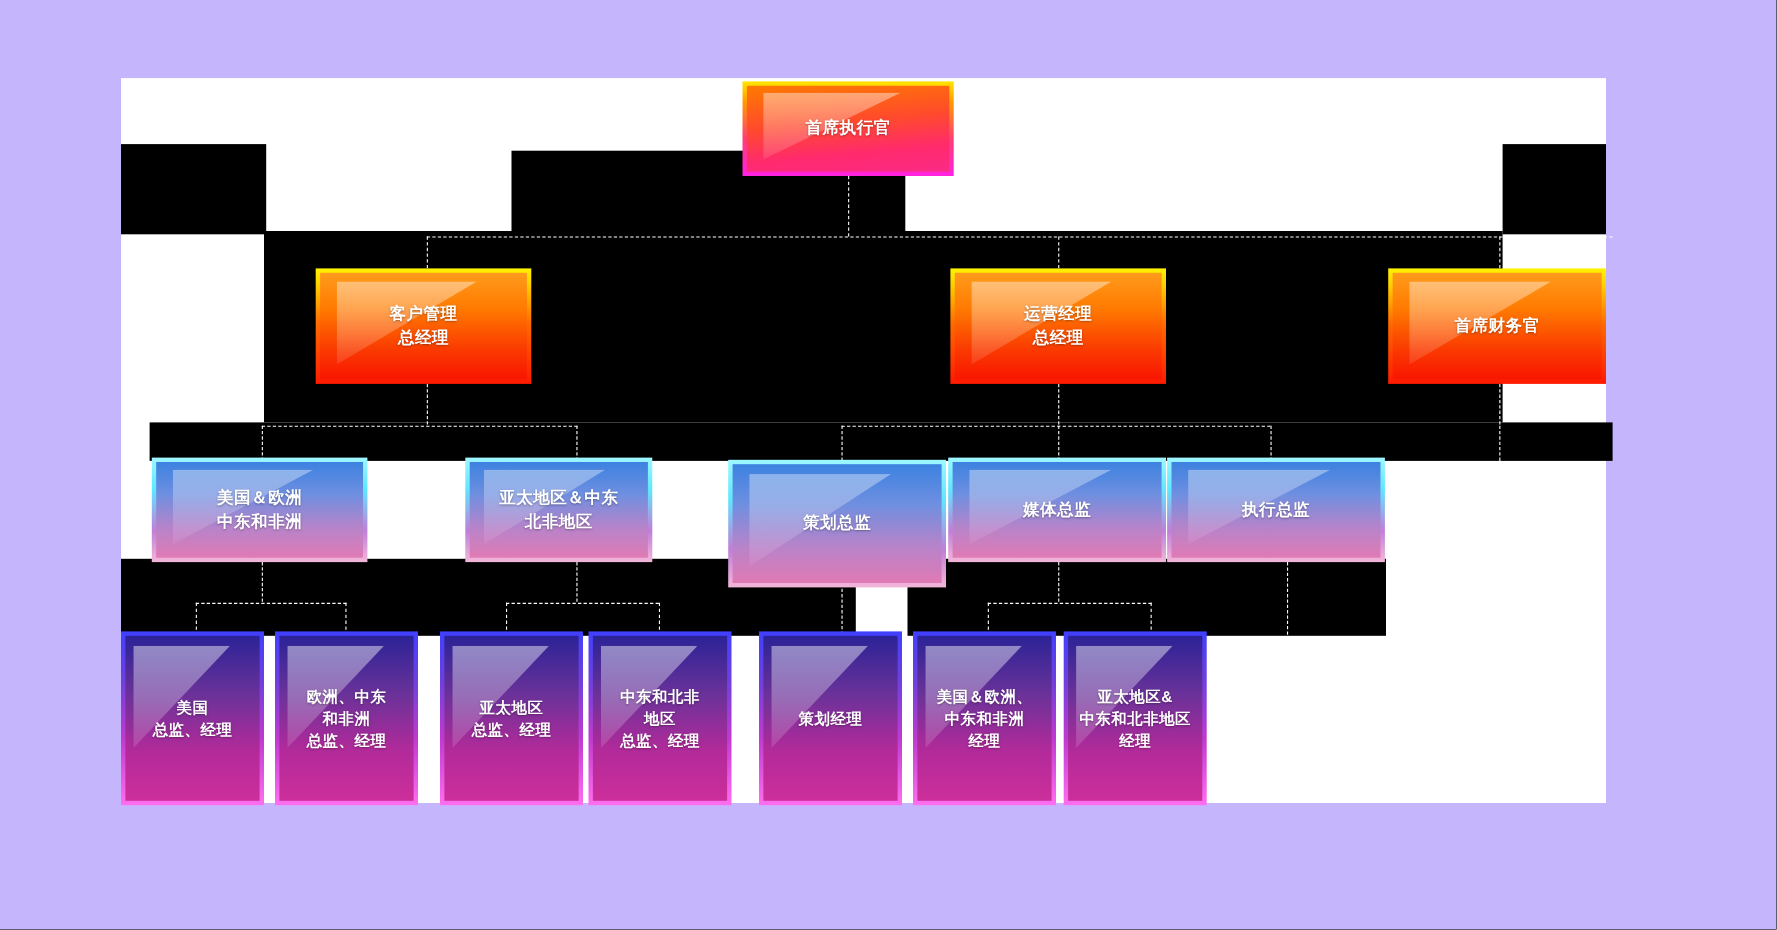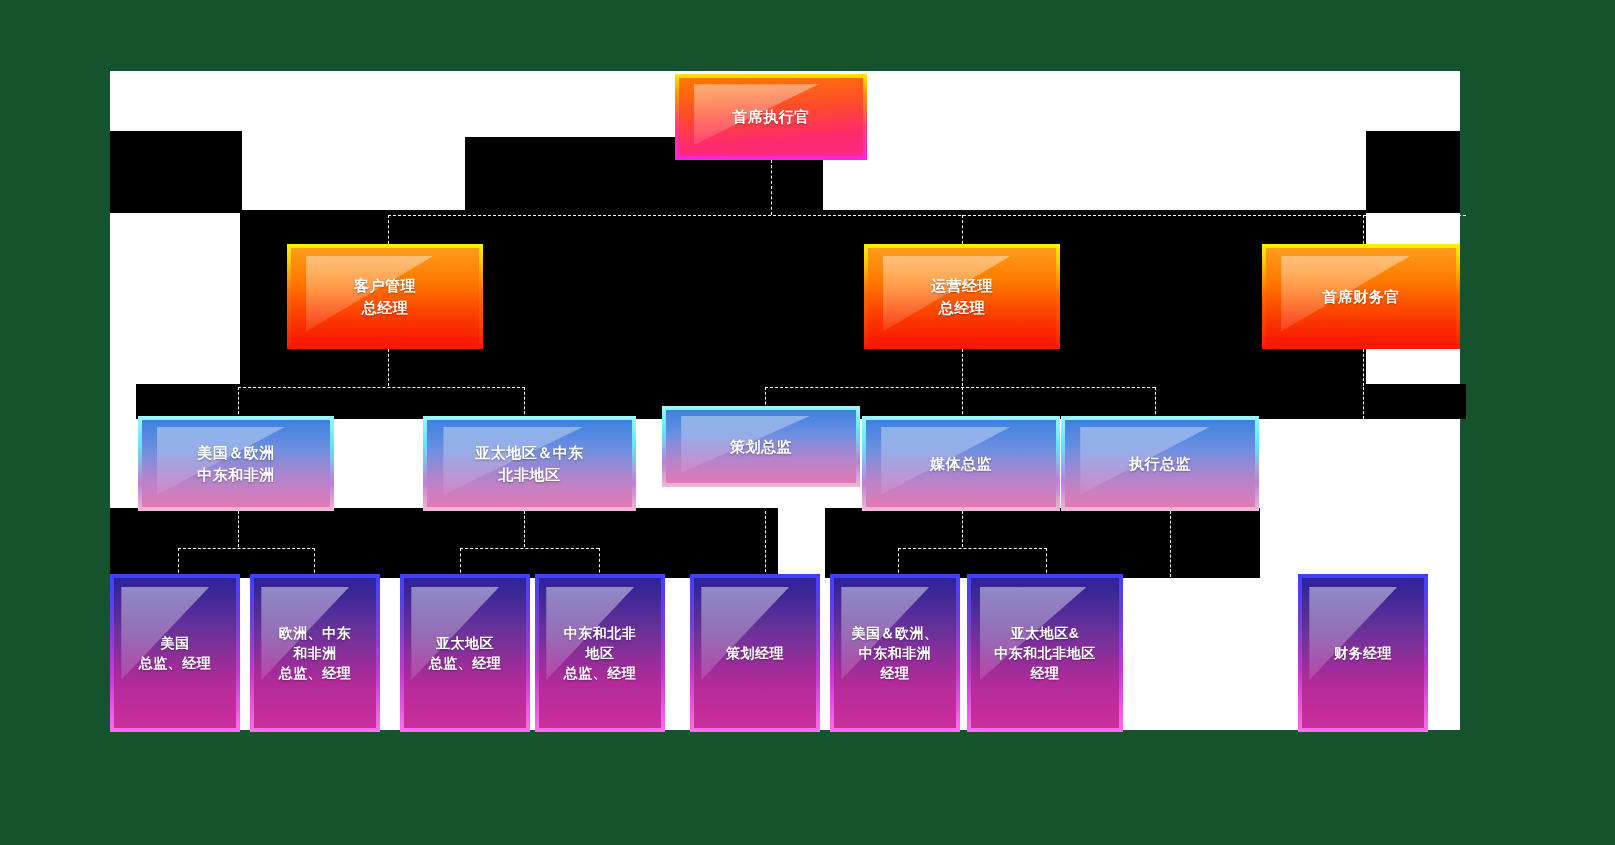--- a/index.html
+++ b/index.html
@@ -1,19 +1,19 @@
 <!DOCTYPE html>
 <html><head>
 <meta charset="utf-8">
 <style>
   html,body{margin:0;padding:0;background:#000;}
   body{width:1615px;height:845px;overflow:hidden;
        font-family:"Liberation Sans","DejaVu Sans",sans-serif;}
 
-  #stage{position:relative;width:1615px;height:845px;background:#14532d;}
+  #stage{position:relative;width:1615px;height:845px;background:#c4b5fd;}
 
   
   #page{position:absolute;left:110px;top:71px;width:1350px;height:659px;background:#fff;}
 
   
   .plate{position:absolute;background:#000;}
 
   .dline{position:absolute;background:transparent;}
   .dline.h{border-top:1px dashed #ffffff;height:0;}
   .dline.v{border-left:1px dashed #ffffff;width:0;}
@@ -145,29 +145,29 @@
     </div>
 
     <div class="node lvl3" style="left:28px;top:345px;width:196px;height:95px;">
       <div class="inner">
         <div class="sheen"></div>
         <div class="label">美国＆欧洲
 中东和非洲</div>
       </div>
     </div>
 
-    <div class="node lvl3" style="left:313px;top:345px;width:213px;height:95px;">
+    <div class="node lvl3" style="left:313px;top:345px;width:170px;height:95px;">
       <div class="inner">
         <div class="sheen"></div>
         <div class="label">亚太地区＆中东
 北非地区</div>
       </div>
     </div>
 
-    <div class="node lvl3" style="left:552px;top:335px;width:198px;height:81px;">
+    <div class="node lvl3" style="left:552px;top:347px;width:198px;height:116px;">
       <div class="inner">
         <div class="sheen"></div>
         <div class="label">策划总监</div>
       </div>
     </div>
 
     <div class="node lvl3" style="left:752px;top:345px;width:198px;height:95px;">
       <div class="inner">
         <div class="sheen"></div>
         <div class="label">媒体总监</div>
@@ -225,31 +225,25 @@
 
     <div class="node lvl4" style="left:720px;top:503px;width:130px;height:158px;">
       <div class="inner">
         <div class="sheen"></div>
         <div class="label">美国＆欧洲、
 中东和非洲
 经理</div>
       </div>
     </div>
 
-    <div class="node lvl4" style="left:857px;top:503px;width:156px;height:158px;">
+    <div class="node lvl4" style="left:857px;top:503px;width:130px;height:158px;">
       <div class="inner">
         <div class="sheen"></div>
         <div class="label">亚太地区&amp;
 中东和北非地区
 经理</div>
       </div>
     </div>
 
 
-    <div class="node lvl4" style="left:1188px;top:503px;width:130px;height:158px;">
-      <div class="inner">
-        <div class="sheen"></div>
-        <div class="label">财务经理</div>
-      </div>
-    </div>
 
   </div>
 </div>
 
 </body></html>

